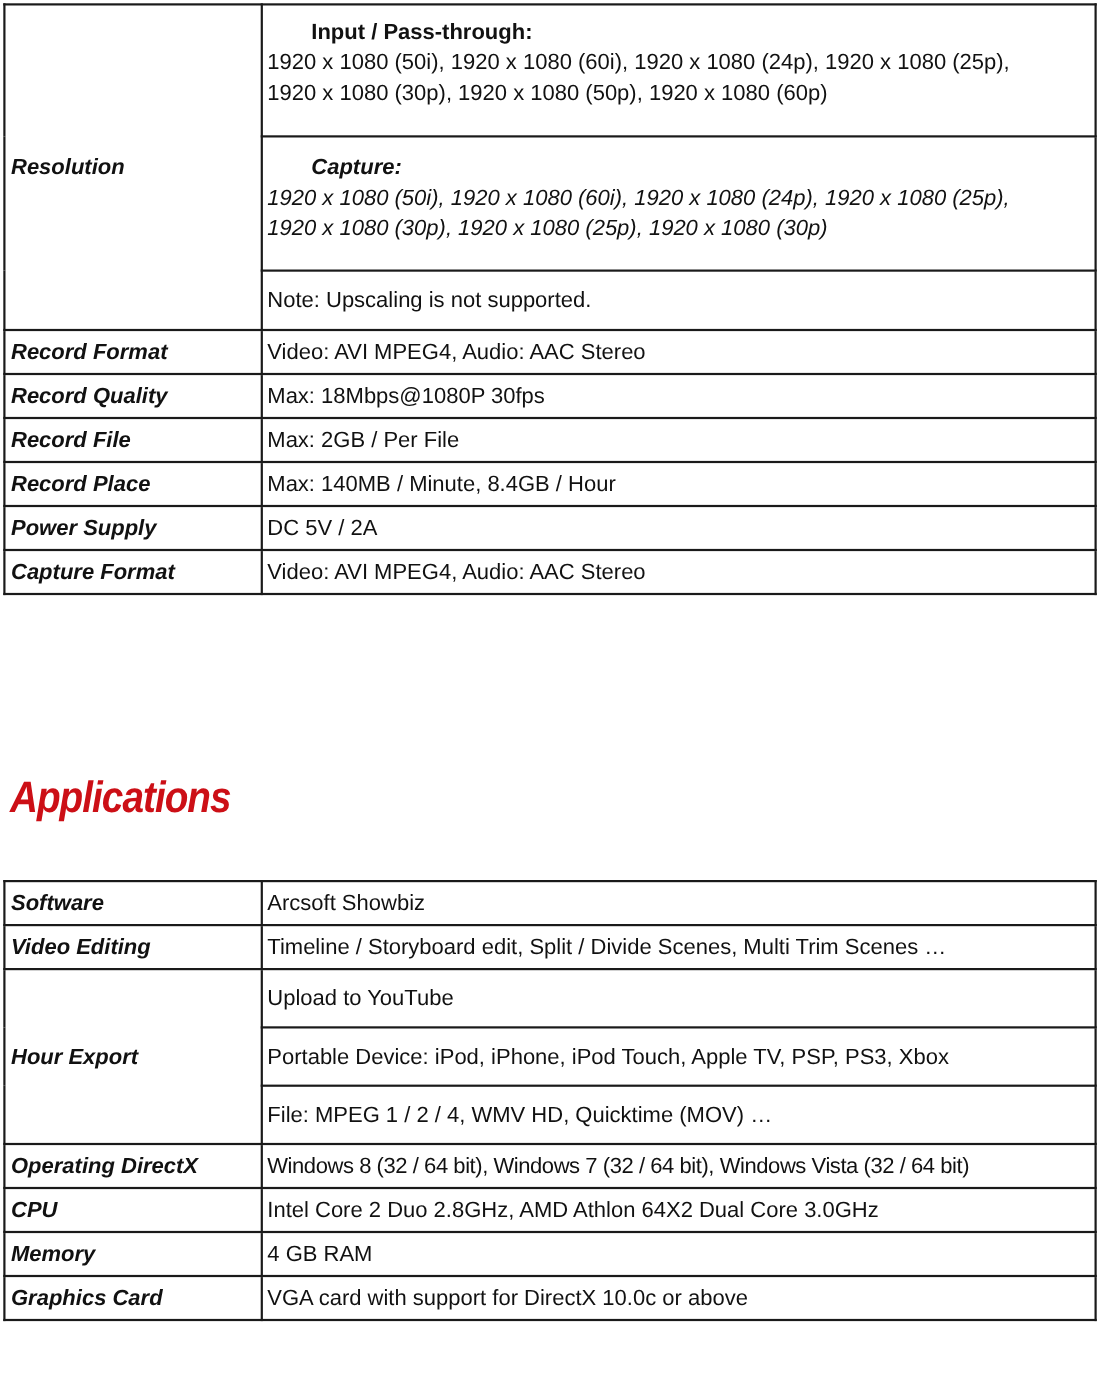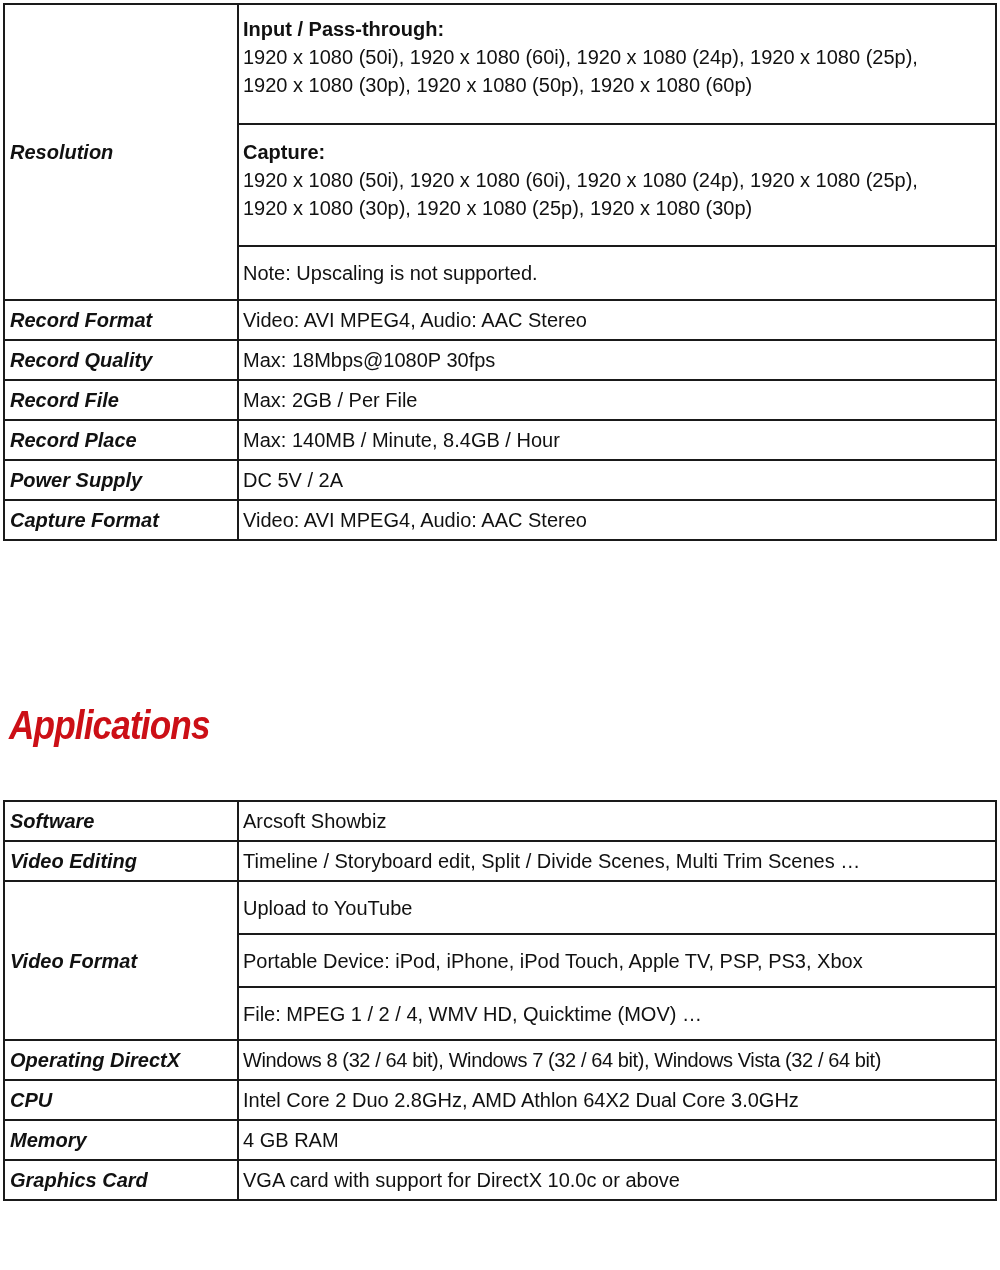--- a/index.html
+++ b/index.html
@@ -1,25 +1,25 @@
 <!DOCTYPE html>
 <html><head>
 <meta charset="utf-8">
 <style>
   html, body { margin: 0; padding: 0; background: #fff; }
   body { width: 1000px; height: 1270px; position: relative; font-family: "Liberation Sans", sans-serif; color: #111; overflow: hidden; }
   table { border-collapse: collapse; position: absolute; left: 3px; width: 994px; table-layout: fixed; }
   td { border: 2px solid #1a1a1a; padding: 0 5px; vertical-align: middle; font-size: 20px; line-height: 28px; }
   td.label { width: 222px; font-weight: bold; font-style: italic; }
   td.value { padding-left: 4px; }
-  .sub-title { font-weight: bold; display: block; }
+  .sub-title { font-weight: bold; display: block; margin-left: 40px; }
   #specs { top: 3px; }
   #apps { top: 800px; }
   .r-h1 { height: 120px; }
-  .r-h2 { height: 122px; }
+  .r-h2 { height: 122px; font-style: italic; }
   .r-h3 { height: 54px; }
   .r-std { height: 40px; }
   .r-exp { height: 53px; }
   h2.section { position: absolute; left: 9px; top: 703px; margin: 0; font-size: 40px; font-weight: bold; font-style: italic; color: #cc0f16; letter-spacing: -1px; transform: scaleX(0.88); transform-origin: left; }
 </style>
 </head>
 <body>
 
 <table id="specs">
   <tbody>
@@ -74,21 +74,21 @@
   <tbody>
       <tr class="r-std">
     <td class="label">Software</td>
     <td class="value">Arcsoft Showbiz</td>
   </tr>
   <tr class="r-std">
     <td class="label">Video Editing</td>
     <td class="value">Timeline / Storyboard edit, Split / Divide Scenes, Multi Trim Scenes …</td>
   </tr>
   <tr class="r-exp">
-    <td class="label" rowspan="3">Video Format</td>
+    <td class="label" rowspan="3">Hour Export</td>
     <td class="value">Upload to YouTube</td>
   </tr>
   <tr class="r-exp">
     <td class="value">Portable Device: iPod, iPhone, iPod Touch, Apple TV, PSP, PS3, Xbox</td>
   </tr>
   <tr class="r-exp">
     <td class="value">File: MPEG 1 / 2 / 4, WMV HD, Quicktime (MOV) …</td>
   </tr>
   <tr class="r-std">
     <td class="label">Operating DirectX</td>

